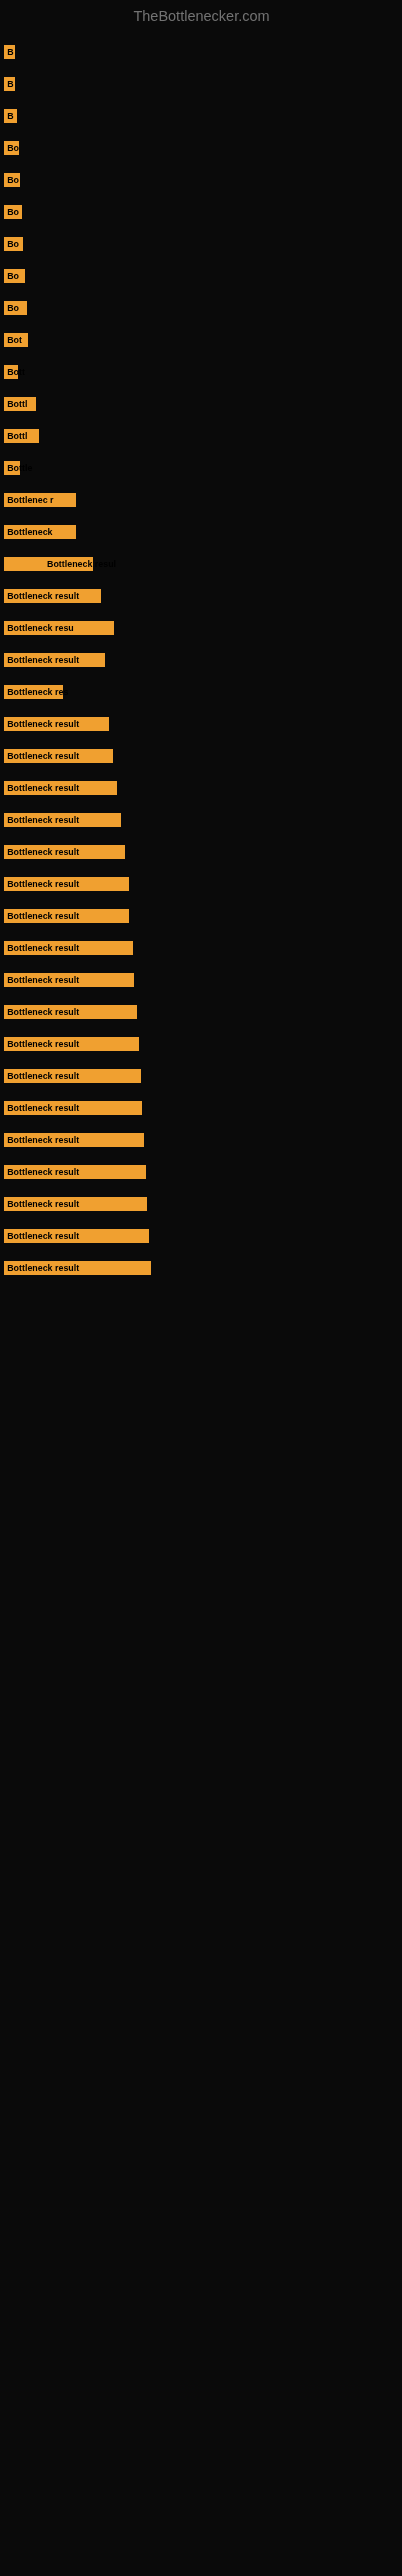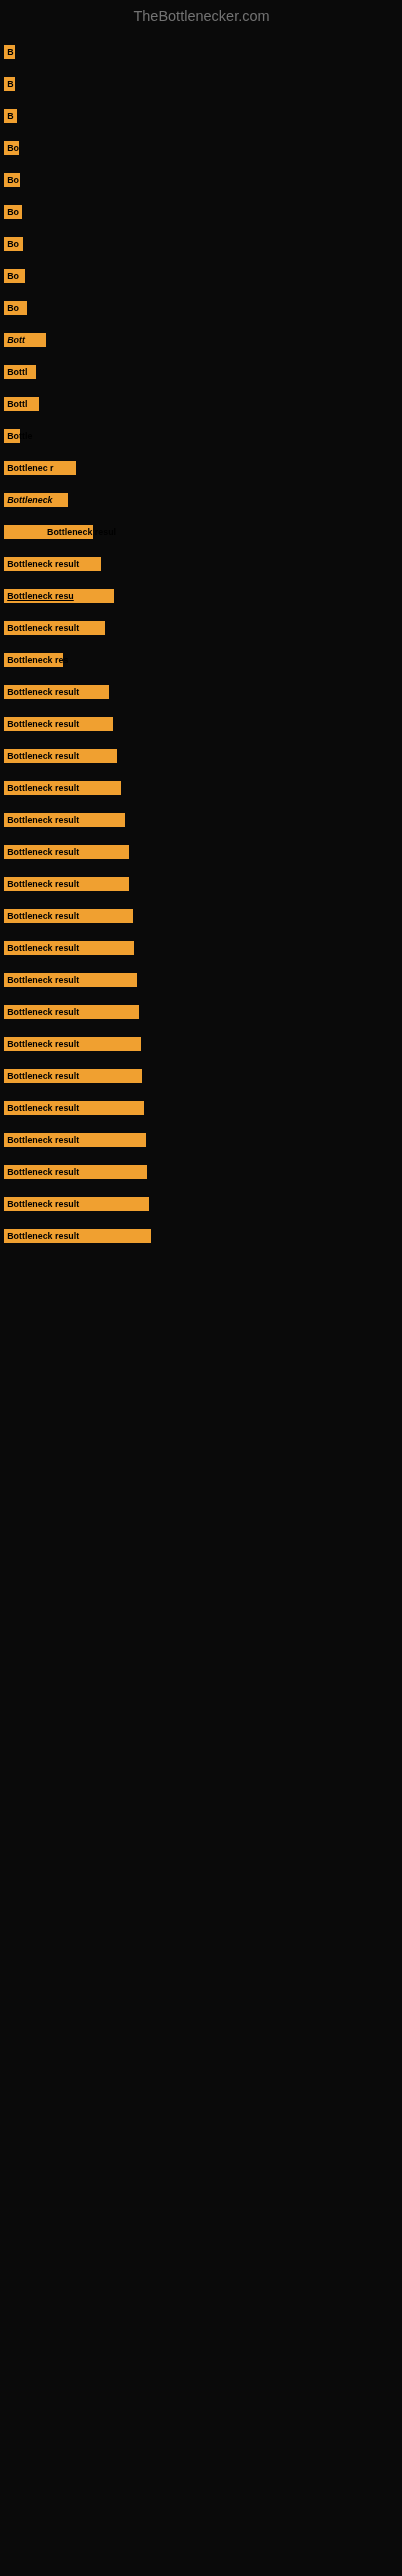--- a/index.html
+++ b/index.html
@@ -77,45 +77,48 @@
     <div class="bar-row">
       <span class="bar-label" style="width: 19.3px;">Bo</span>
     </div>
     <div class="bar-row">
       <span class="bar-label" style="width: 21px;">Bo</span>
     </div>
     <div class="bar-row">
       <span class="bar-label" style="width: 22.5px;">Bo</span>
     </div>
     <div class="bar-row">
-      <span class="bar-label" style="width: 42px; font-style: italic;">Bott</span>
+      <span class="bar-label" style="width: 24px;">Bot</span>
+    </div>
+    <div class="bar-row">
+      <span class="bar-label" style="width: 14px;">Bott</span>
     </div>
     <div class="bar-row">
       <span class="bar-label" style="width: 32px;">Bottl</span>
     </div>
     <div class="bar-row">
       <span class="bar-label" style="width: 35px;">Bottl</span>
     </div>
     <div class="bar-row">
       <span class="bar-label" style="width: 16px;">Bottle</span>
     </div>
     <div class="bar-row">
       <span class="bar-label" style="width: 72px;">Bottlenec r</span>
     </div>
     <div class="bar-row">
-      <span class="bar-label" style="width: 64px; font-style: italic;">Bottleneck </span>
+      <span class="bar-label" style="width: 72px;">Bottleneck </span>
     </div>
     <div class="bar-row">
       <span class="bar-label" style="width: 89px; padding-left: 43px;">Bottleneck resul</span>
     </div>
     <div class="bar-row">
       <span class="bar-label" style="width: 97px;">Bottleneck result</span>
     </div>
     <div class="bar-row">
-      <span class="bar-label" style="width: 110px; text-decoration: underline;">Bottleneck resu</span>
+      <span class="bar-label" style="width: 110px;">Bottleneck resu</span>
     </div>
     <div class="bar-row">
       <span class="bar-label" style="width: 101px;">Bottleneck result</span>
     </div>
     <div class="bar-row">
       <span class="bar-label" style="width: 59px;">Bottleneck res</span>
     </div>
     <div class="bar-row">
       <span class="bar-label" style="width: 105px;">Bottleneck result</span>
     </div>

